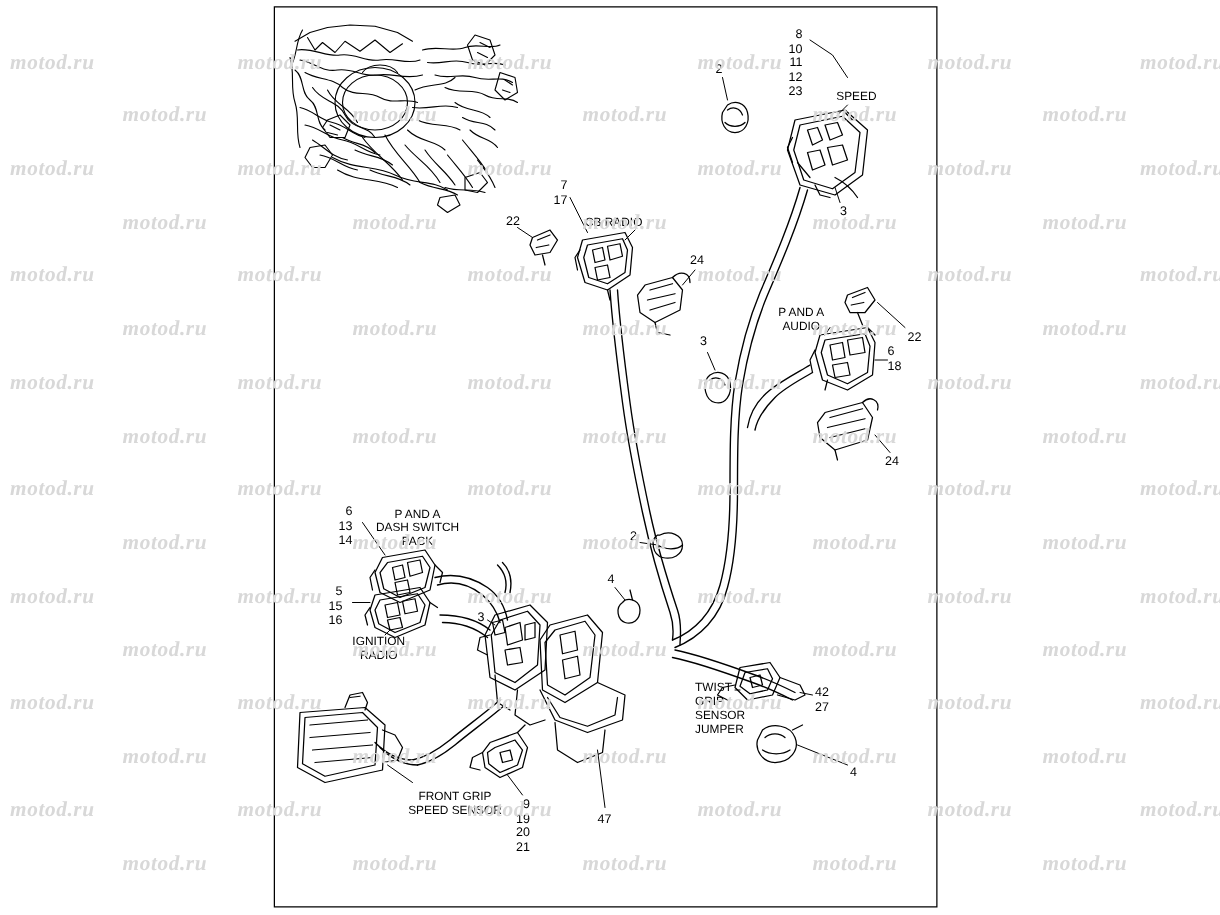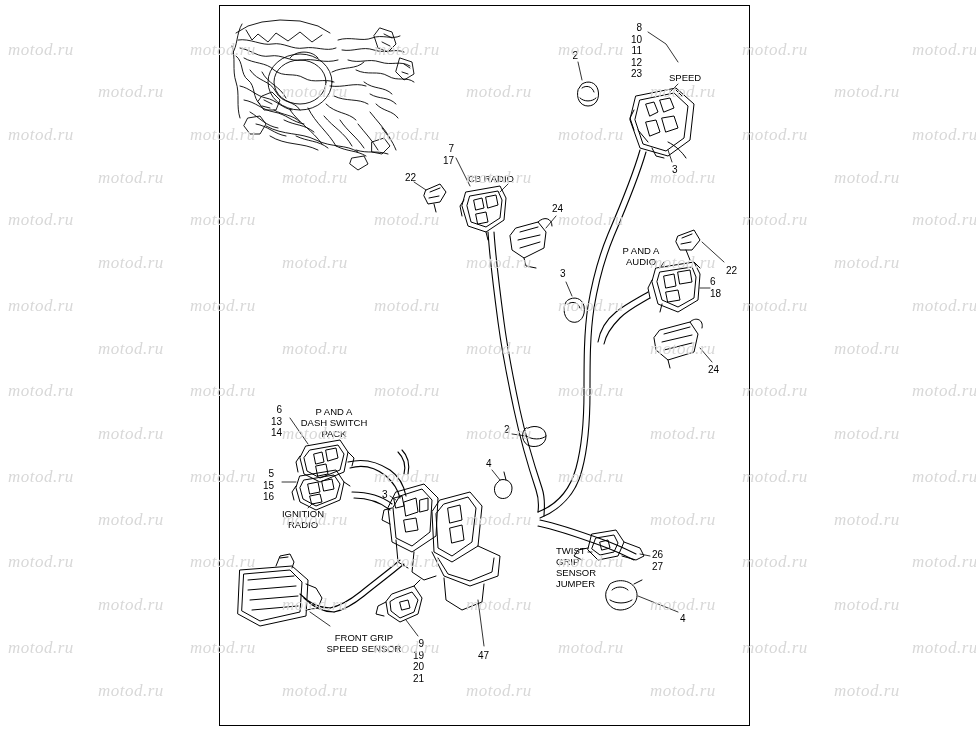--- a/index.html
+++ b/index.html
@@ -15,20 +15,21 @@
     font-family: "Liberation Sans", sans-serif;
   }
 
   
   #watermarks {
     position: absolute;
     left: 0; top: 0;
     width: 976px; height: 528px;
     pointer-events: none;
     z-index: 5;
+    font-weight: bold;
   }
   .wm {
     position: absolute;
     font-family: "Liberation Serif", serif;
     font-style: italic;
     font-size: 17px;
     color: #d8d8d8;
     white-space: nowrap;
     letter-spacing: 0.5px;
   }
@@ -520,21 +521,21 @@
 16</div>
   <div class="lbl ctr" style="left:272px; top:508px; width:62px;">IGNITION
 RADIO</div>
   <div class="numL" style="left:504px; top:424px;">2</div>
   <div class="numL" style="left:382px; top:489px;">3</div>
   <div class="numL" style="left:486px; top:458px;">4</div>
   <div class="lbl" style="left:556px; top:545px;">TWIST
 GRIP
 SENSOR
 JUMPER</div>
-  <div class="numL" style="left:652px; top:549px;">26
+  <div class="numL" style="left:652px; top:549px;">42
 27</div>
   <div class="numL" style="left:680px; top:613px;">4</div>
   <div class="lbl ctr" style="left:322px; top:632px; width:84px;">FRONT GRIP
 SPEED SENSOR</div>
   <div class="num" style="left:410px; top:638px; width:14px;">9
 19
 20
 21</div>
   <div class="numL" style="left:478px; top:650px;">47</div>
 </div>

